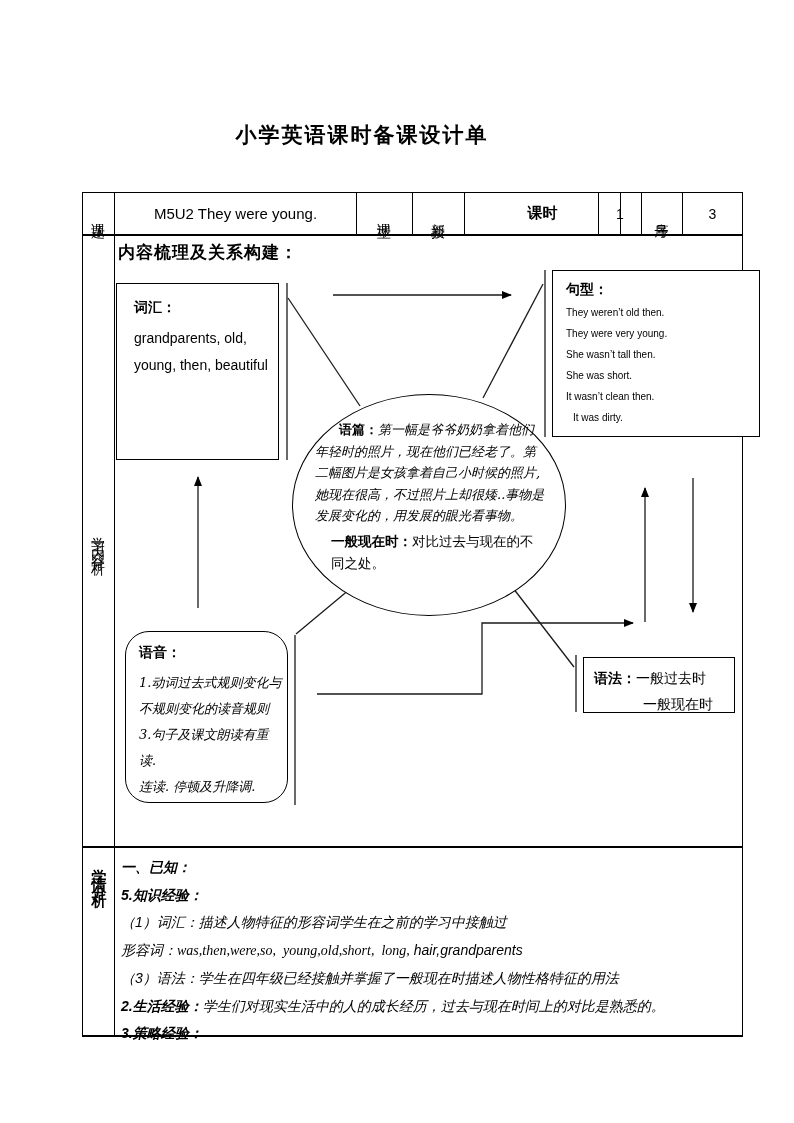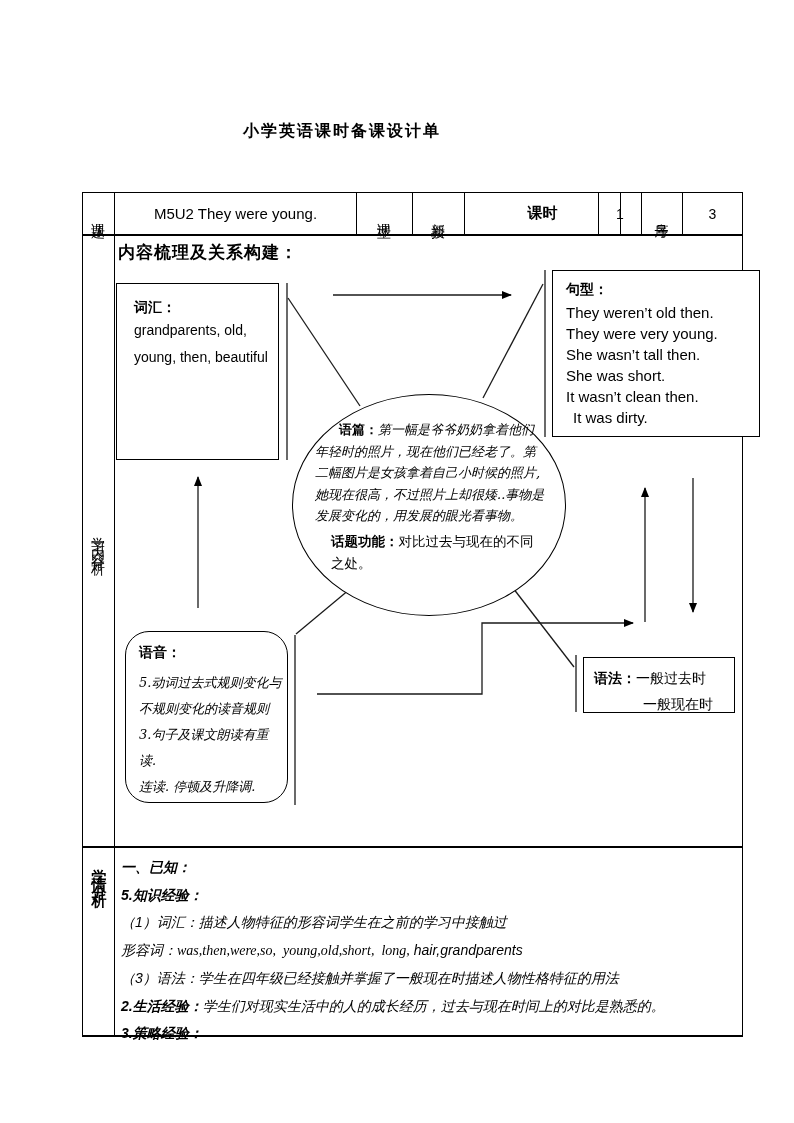--- a/index.html
+++ b/index.html
@@ -4,27 +4,27 @@
 <style>
   html,body{margin:0;padding:0;}
   body{
     width:794px;height:1123px;background:#ffffff;position:relative;
     font-family:"Liberation Sans",sans-serif;color:#000;overflow:hidden;
   }
   .cell{position:absolute;box-sizing:border-box;border:1.6px solid #000;display:flex;align-items:center;justify-content:center;background:transparent;}
   .vlabel{writing-mode:vertical-rl;text-orientation:upright;}
   .hdr2{font-size:14px;letter-spacing:2px;}
   .doc-title{position:absolute;top:121px;left:0;width:684px;text-align:center;
-    font-family:"DejaVu Serif","Liberation Serif",serif;font-weight:bold;font-size:16px;letter-spacing:2px;}
+    font-family:"DejaVu Serif","Liberation Serif",serif;font-weight:bold;font-size:21px;letter-spacing:2px;padding-left:20px;}
   .section-heading{position:absolute;left:118px;top:241px;font-size:17px;font-weight:bold;letter-spacing:1px;}
   .nodebox{position:absolute;box-sizing:border-box;border:1.4px solid #000;background:#fff;z-index:3;}
   .nodelabel{font-weight:bold;font-size:14px;}
   .script{font-family:"DejaVu Serif","Liberation Serif",serif;font-style:italic;}
   .vocab-lines div{font-size:14px;line-height:27px;}
-  .sent-lines div{font-size:15px;line-height:21px;}
+  .sent-lines div{font-size:10px;line-height:21px;}
   .phon-lines div{font-size:13px;line-height:26px;}
   .ellipse{position:absolute;left:292px;top:394px;width:272px;height:220px;border:1.4px solid #000;
     border-radius:50%;background:#fff;z-index:3;}
   .ellipse-inner{position:absolute;left:22px;top:24px;width:230px;}
   .passage{font-size:13px;line-height:21.5px;text-indent:24px;margin:0;}
   .topic{font-size:13.5px;line-height:22px;margin:4px 0 0 0;padding-left:16px;}
   svg.overlay{position:absolute;left:0;top:0;z-index:2;pointer-events:none;}
   .learner-content{position:absolute;left:114px;top:847px;width:629px;padding:7px 8px 0 7px;box-sizing:border-box;font-style:italic;}
   .learner-content p{margin:0;font-size:14px;line-height:27.7px;}
   .bold{font-weight:bold;}
@@ -85,21 +85,21 @@
     <line x1="295" y1="635" x2="295" y2="805"></line>
     <line x1="513" y1="588" x2="574" y2="667"></line>
     <line x1="576" y1="655" x2="576" y2="712"></line>
     <polyline points="317,694 482,694 482,623 633,623" marker-end="url(#arrow)"></polyline>
     <line x1="645" y1="622" x2="645" y2="488" marker-end="url(#arrow)"></line>
     <line x1="693" y1="478" x2="693" y2="612" marker-end="url(#arrow)"></line>
   </g>
 </svg>
 
 <div class="nodebox" style="left:116px;top:283px;width:163px;height:177px;padding:15px 6px 0 17px;">
-  <div class="nodelabel" style="">词汇：</div>
+  <div class="nodelabel" style="margin-bottom:8px;">词汇：</div>
   <div class="vocab-lines">
     <div>grandparents, old,</div>
     <div>young, then, beautiful</div>
   </div>
 </div>
 
 <div class="nodebox" style="left:552px;top:270px;width:208px;height:167px;padding:10px 4px 0 13px;">
   <div class="nodelabel" style="margin-bottom:3px;">句型：</div>
   <div class="sent-lines">
     <div>They weren’t old then.</div>
@@ -107,28 +107,28 @@
     <div>She wasn’t tall then.</div>
     <div>She was short.</div>
     <div>It wasn’t clean then.</div>
     <div style="padding-left:7px;">It was dirty.</div>
   </div>
 </div>
 
 <div class="ellipse">
   <div class="ellipse-inner">
     <p class="passage"><span class="bold">语篇：</span><span class="script">第一幅是爷爷奶奶拿着他们年轻时的照片，现在他们已经老了。第二幅图片是女孩拿着自己小时候的照片,她现在很高，不过照片上却很矮..事物是发展变化的，用发展的眼光看事物。</span></p>
-    <p class="topic"><span class="bold">话题功能：</span><span>对比过去与现在的不同之处。</span></p>
+    <p class="topic"><span class="bold">一般现在时：</span><span>对比过去与现在的不同之处。</span></p>
   </div>
 </div>
 
 <div class="nodebox" style="left:125px;top:631px;width:163px;height:172px;padding:12px 4px 0 13px;border-radius:24px;">
   <div class="nodelabel" style="margin-bottom:8px;">语音：</div>
   <div class="phon-lines script">
-    <div>5.动词过去式规则变化与</div>
+    <div>1.动词过去式规则变化与</div>
     <div>不规则变化的读音规则</div>
     <div>3.句子及课文朗读有重读.</div>
     <div>连读. 停顿及升降调.</div>
   </div>
 </div>
 
 <div class="nodebox" style="left:583px;top:657px;width:152px;height:56px;padding:7px 0 0 10px;font-size:14px;line-height:26px;">
   <div><span class="bold">语法：</span><span>一般过去时</span></div>
   <div style="padding-left:49px;"><span>一般现在时</span></div>
 </div>

